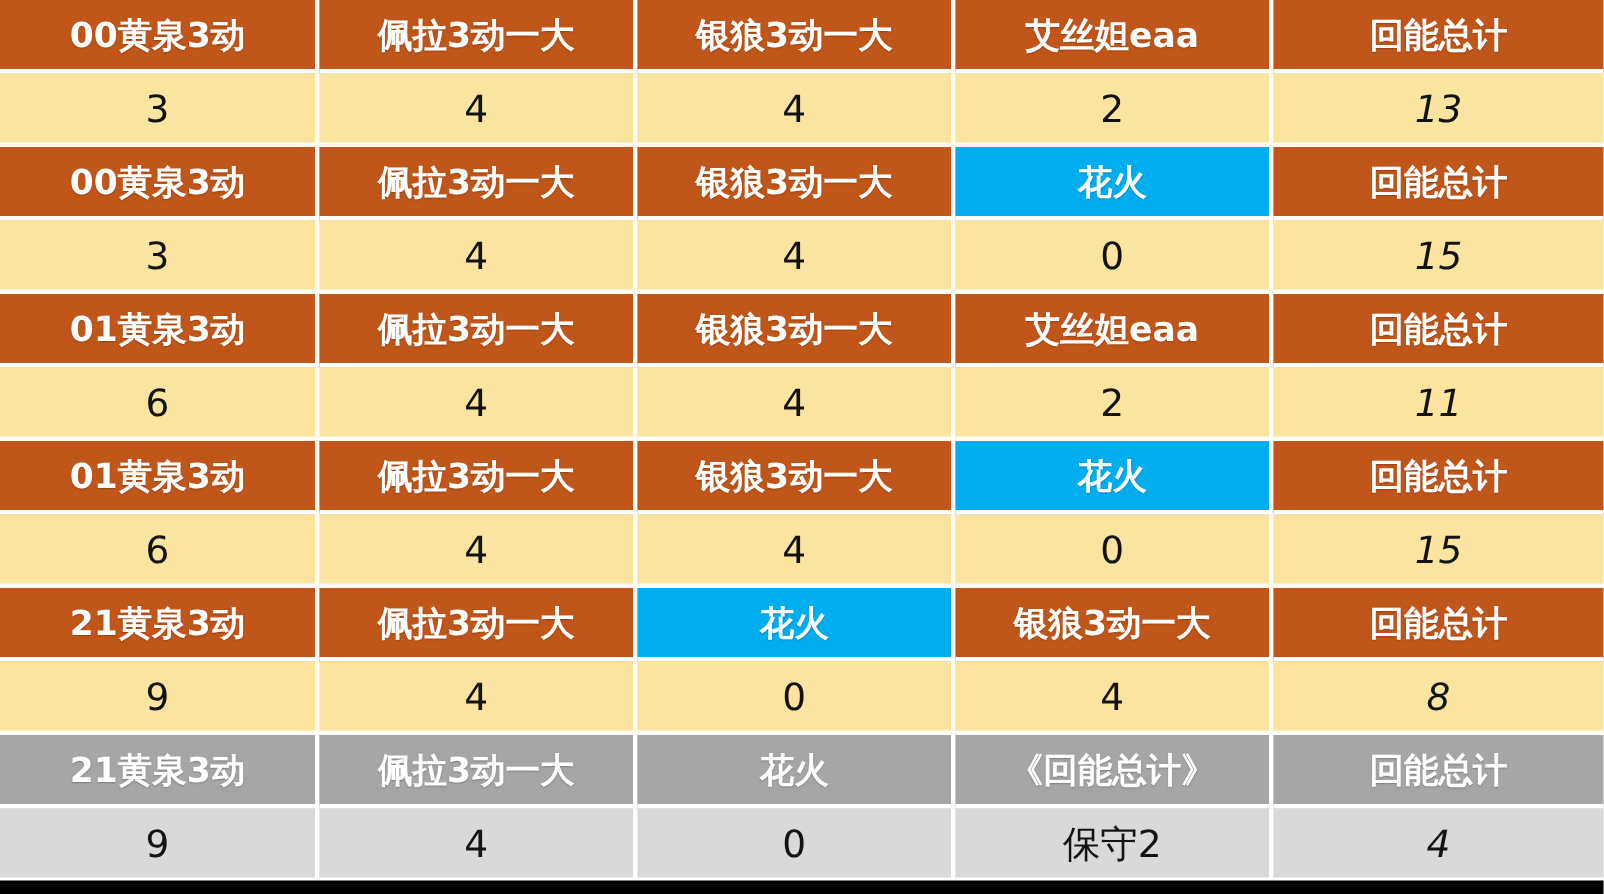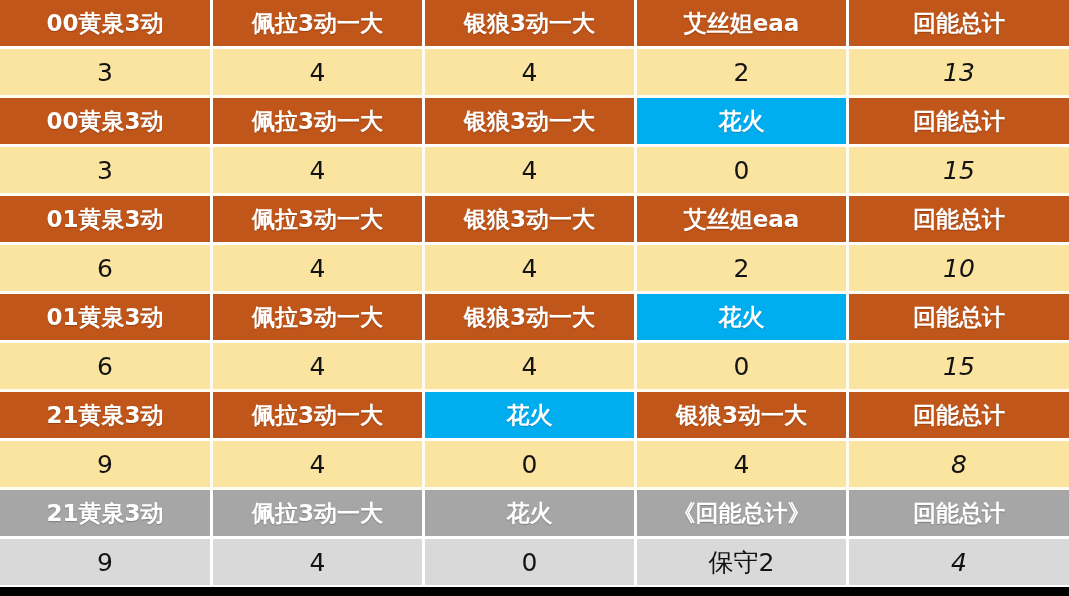--- a/index.html
+++ b/index.html
@@ -107,21 +107,21 @@
 </head>
 <body>
 
 <div id="table-root">
   <div class="grid">
       <div class="row r-head"><div class="cell">00黄泉3动</div><div class="cell">佩拉3动一大</div><div class="cell">银狼3动一大</div><div class="cell">艾丝妲eaa</div><div class="cell">回能总计</div></div>
       <div class="row r-val"><div class="cell">3</div><div class="cell">4</div><div class="cell">4</div><div class="cell">2</div><div class="cell">13</div></div>
       <div class="row r-head"><div class="cell">00黄泉3动</div><div class="cell">佩拉3动一大</div><div class="cell">银狼3动一大</div><div class="cell hl">花火</div><div class="cell">回能总计</div></div>
       <div class="row r-val"><div class="cell">3</div><div class="cell">4</div><div class="cell">4</div><div class="cell">0</div><div class="cell">15</div></div>
       <div class="row r-head"><div class="cell">01黄泉3动</div><div class="cell">佩拉3动一大</div><div class="cell">银狼3动一大</div><div class="cell">艾丝妲eaa</div><div class="cell">回能总计</div></div>
-      <div class="row r-val"><div class="cell">6</div><div class="cell">4</div><div class="cell">4</div><div class="cell">2</div><div class="cell">10</div></div>
+      <div class="row r-val"><div class="cell">6</div><div class="cell">4</div><div class="cell">4</div><div class="cell">2</div><div class="cell">11</div></div>
       <div class="row r-head"><div class="cell">01黄泉3动</div><div class="cell">佩拉3动一大</div><div class="cell">银狼3动一大</div><div class="cell hl">花火</div><div class="cell">回能总计</div></div>
       <div class="row r-val"><div class="cell">6</div><div class="cell">4</div><div class="cell">4</div><div class="cell">0</div><div class="cell">15</div></div>
       <div class="row r-head"><div class="cell">21黄泉3动</div><div class="cell">佩拉3动一大</div><div class="cell hl">花火</div><div class="cell">银狼3动一大</div><div class="cell">回能总计</div></div>
       <div class="row r-val"><div class="cell">9</div><div class="cell">4</div><div class="cell">0</div><div class="cell">4</div><div class="cell">8</div></div>
       <div class="row r-head gray"><div class="cell">21黄泉3动</div><div class="cell">佩拉3动一大</div><div class="cell">花火</div><div class="cell">《回能总计》</div><div class="cell">回能总计</div></div>
       <div class="row r-val gray"><div class="cell">9</div><div class="cell">4</div><div class="cell">0</div><div class="cell">保守2</div><div class="cell">4</div></div>
     </div>
   <div id="bottom-bar"></div>
 </div>
 

